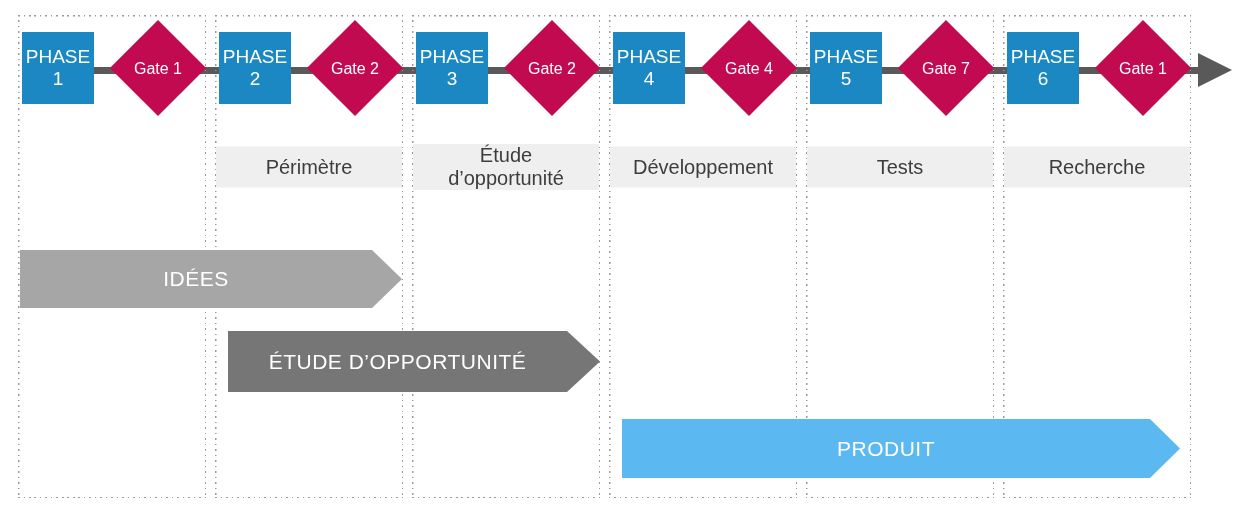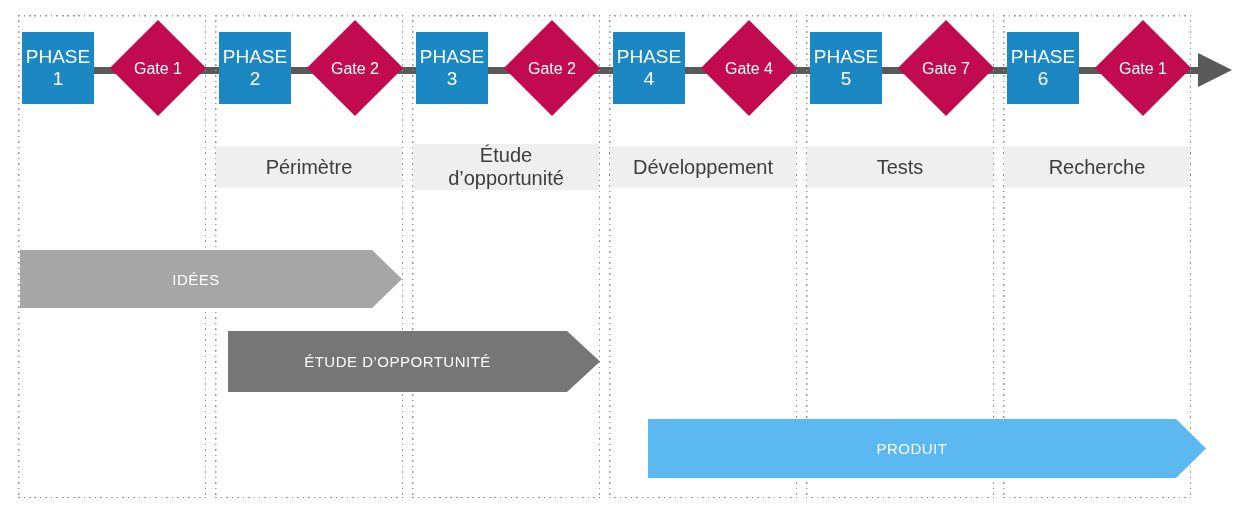--- a/index.html
+++ b/index.html
@@ -111,21 +111,21 @@
     white-space: pre-line;
   }
 
   
   .flow-arrow {
     position: absolute;
     display: flex;
     align-items: center;
     justify-content: center;
     color: #ffffff;
-    font-size: 15px;
+    font-size: 21px;
     letter-spacing: 0.5px;
     z-index: 2;
   }
   .arrow-idees {
     left: 20px; top: 250px;
     width: 382px; height: 58px;
     background: #a6a6a6;
     clip-path: polygon(0 0, calc(100% - 30px) 0, 100% 50%, calc(100% - 30px) 100%, 0 100%);
     padding-right: 30px;
   }
@@ -135,21 +135,20 @@
     background: #767676;
     clip-path: polygon(0 0, calc(100% - 33px) 0, 100% 50%, calc(100% - 33px) 100%, 0 100%);
     padding-right: 33px;
   }
   .arrow-produit {
     left: 622px; top: 419px;
     width: 558px; height: 59px;
     background: #5bb8f0;
     clip-path: polygon(0 0, calc(100% - 30px) 0, 100% 50%, calc(100% - 30px) 100%, 0 100%);
     padding-right: 30px;
-    margin-left: 26px;
   }
 </style>
 </head>
 <body>
 
 <div class="canvas">
 
   <div class="timeline-line"></div>
   <div class="timeline-arrowhead"></div>
 

